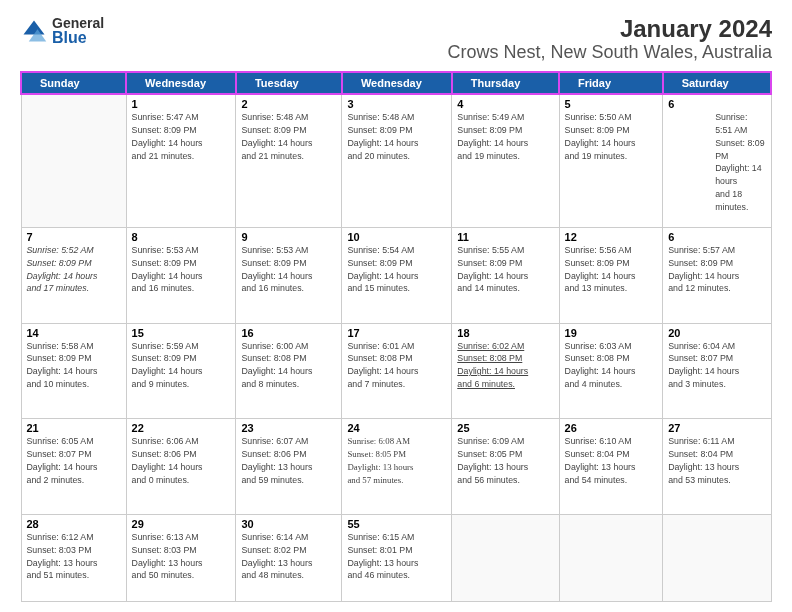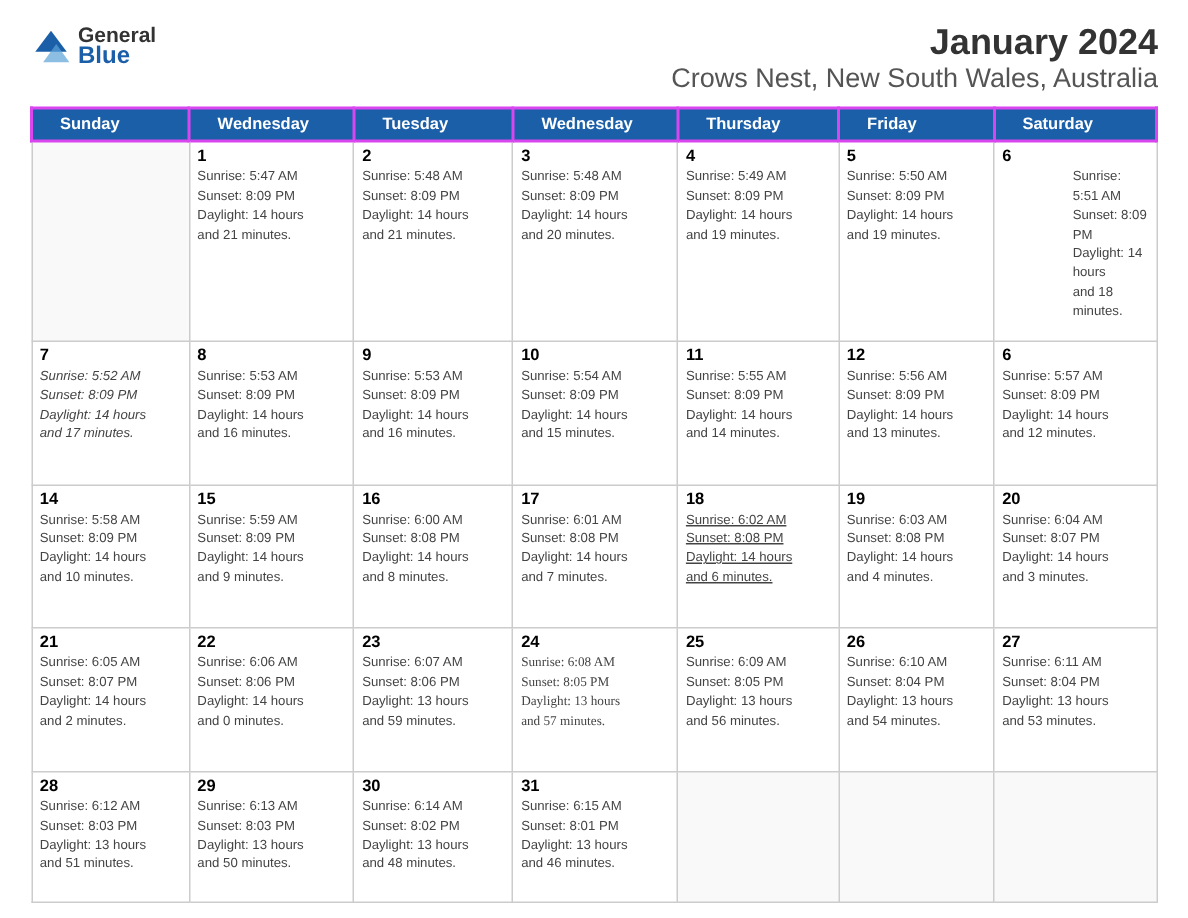--- a/index.html
+++ b/index.html
@@ -351,21 +351,21 @@
 and 50 minutes.</div>
           </td>
           <td>
             <span class="day-num">30</span>
             <div class="day-info" style="white-space: pre-line;">Sunrise: 6:14 AM
 Sunset: 8:02 PM
 Daylight: 13 hours
 and 48 minutes.</div>
           </td>
           <td>
-            <span class="day-num">31</span>
+            <span class="day-num">55</span>
             <div class="day-info" style="white-space: pre-line;">Sunrise: 6:15 AM
 Sunset: 8:01 PM
 Daylight: 13 hours
 and 46 minutes.</div>
           </td>
           <td class="empty-cell"></td>
           <td class="empty-cell"></td>
           <td class="empty-cell"></td>
         </tr>
       </tbody>

